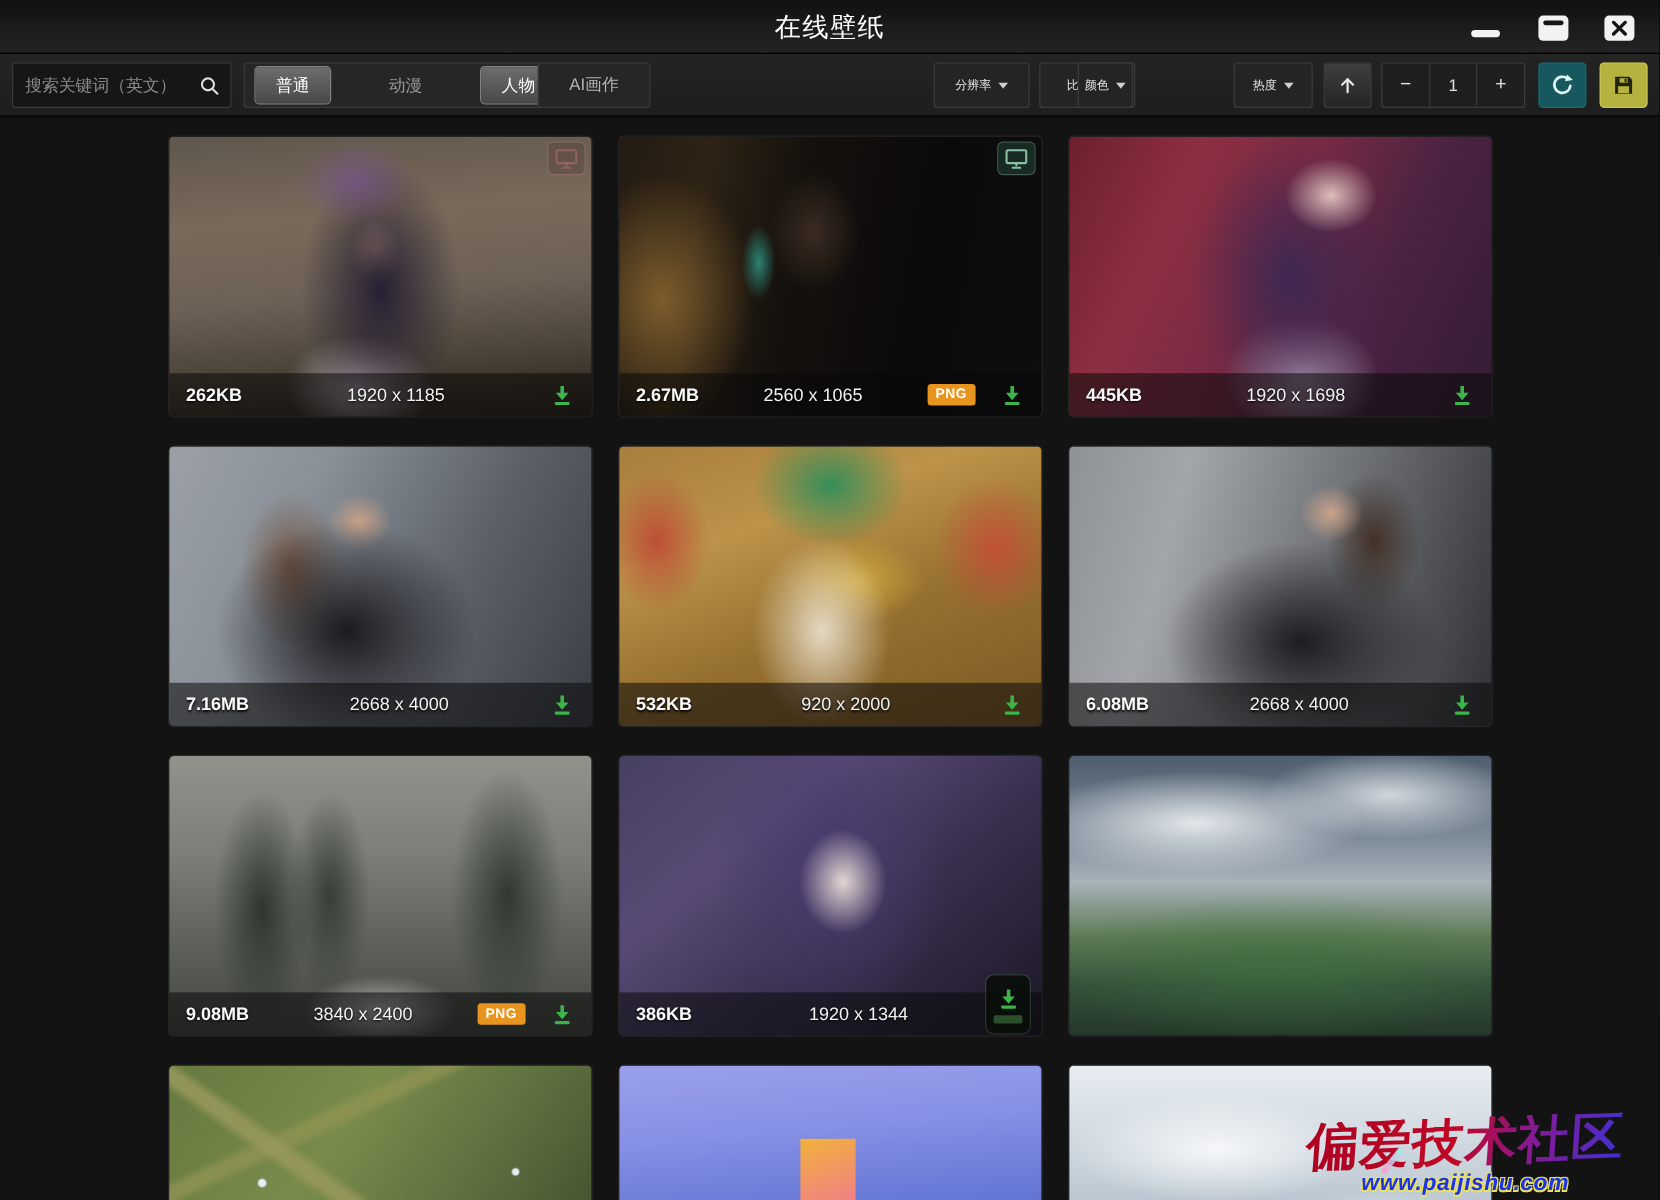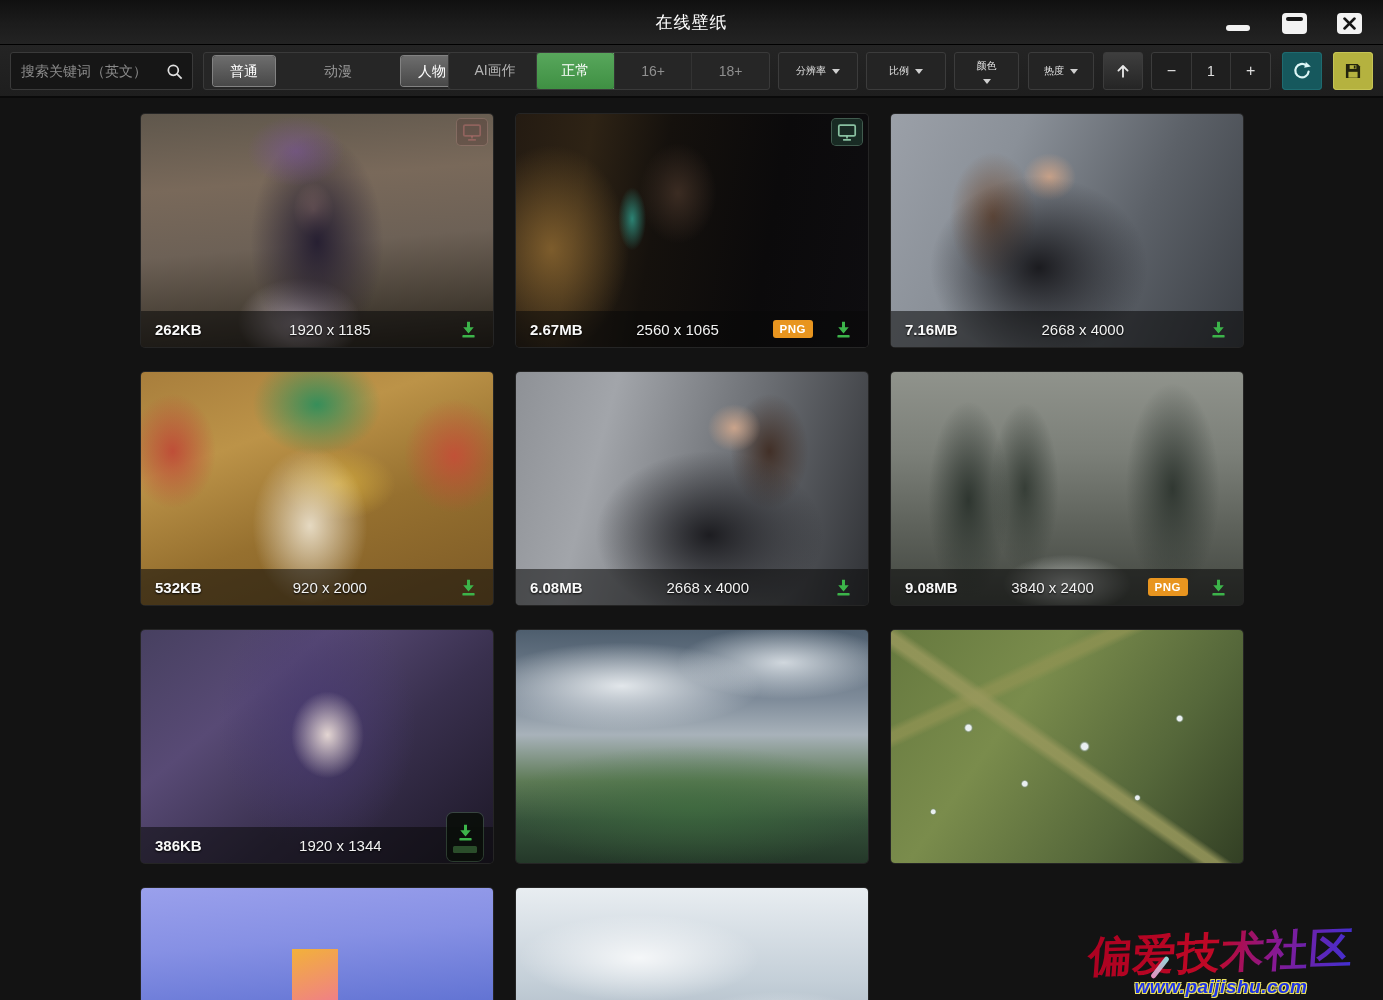--- a/index.html
+++ b/index.html
@@ -8,21 +8,21 @@
 
   .window { position:relative; width:1383px; height:1000px; overflow:hidden;
             background:#131313; }
 
   
   .titlebar { position:absolute; top:0; left:0; right:0; height:45px;
               background:linear-gradient(180deg,#101010 0%,#1c1c1c 55%,#232323 100%);
               border-bottom:1px solid #000; }
   .titlebar-title { position:absolute; left:0; right:0; top:0; height:45px;
                     line-height:45px; text-align:center; color:#fff;
-                    font-size:17px; font-weight:500; letter-spacing:1px; }
+                    font-size:22px; font-weight:500; letter-spacing:1px; }
   .win-btn { position:absolute; cursor:pointer; }
   .btn-min { width:24px; height:6px; border-radius:3px; background:#f2f2f2;
              right:133px; top:25px; }
   .btn-max { width:25px; height:21px; border-radius:4px; background:#f2f2f2;
              right:76px; top:13px; }
   .btn-max .max-bar { position:absolute; left:4px; right:4px; top:4px; height:4px;
                       border-radius:2px; background:#161616; }
   .btn-close { width:25px; height:21px; border-radius:4px; background:#f2f2f2;
                right:21px; top:13px; display:flex; align-items:center; justify-content:center; }
 
@@ -57,21 +57,21 @@
                 font-size:14px; color:#8f8f8f; cursor:pointer; }
   .rating-btn + .rating-btn { border-left:1px solid #333; }
   .rating-btn.active { background:linear-gradient(180deg,#58a75c,#3f9043);
                        color:#fff; border-radius:3px; box-shadow:0 0 0 1px #6cb370; }
 
   .dd-btn { background:#242424; border:1px solid #3c3c3c; border-radius:3px;
             color:#e6e6e6; font-size:10px; display:flex; align-items:center;
             justify-content:center; gap:6px; cursor:pointer; }
   .dd-res   { left:778px;  width:80px; }
   .dd-ratio { left:866px;  width:80px; }
-  .dd-color { left:954px;  width:65px;flex-direction:column; }
+  .dd-color { left:898px;  width:46px; }
   .dd-hot   { left:1028px; width:66px; }
   .caret { width:0; height:0; border-left:4.5px solid transparent;
            border-right:4.5px solid transparent; border-top:5.5px solid #cfcfcf; }
 
   .up-btn { left:1103px; width:40px; background:linear-gradient(180deg,#3e3e3e,#252525);
             border:1px solid #3c3c3c; border-radius:3px; display:flex;
             align-items:center; justify-content:center; cursor:pointer; }
 
   .pager { left:1151px; width:120px; display:flex; background:#1f1f1f;
            border:1px solid #3c3c3c; border-radius:3px; overflow:hidden; }
@@ -239,25 +239,20 @@
     </div>
 
     <div class="seg-group cat-group">
       <div class="seg-btn active">普通</div>
       <div class="seg-btn">动漫</div>
       <div class="seg-btn active">人物</div>
     </div>
 
     <div class="ai-btn">AI画作</div>
 
-    <div class="seg-group rating-group">
-      <div class="rating-btn active">正常</div>
-      <div class="rating-btn">16+</div>
-      <div class="rating-btn">18+</div>
-    </div>
 
     <div class="dd-btn dd-res">
       <span>分辨率</span>
       <span class="caret"></span>
     </div>
     <div class="dd-btn dd-ratio">
       <span>比例</span>
       <span class="caret"></span>
     </div>
     <div class="dd-btn dd-color">
@@ -338,20 +333,34 @@
           <span class="png-badge">PNG</span>
           <span class="dl">
             <svg viewBox="0 0 24 24" width="21" height="21" fill="#3cb44a">
                 <path d="M10.3 3 L13.7 3 L13.7 9.5 L18 9.5 L12 16.5 L6 9.5 L10.3 9.5 Z"></path>
                 <rect x="5" y="18.2" width="14" height="3" rx="1"></rect>
               </svg>
           </span>
         </div>
       </div>
 
+      <div class="card">
+        <div class="thumb img-2"></div>
+        <div class="label-bar">
+          <span class="size">445KB</span>
+          <span class="res">1920 x 1698</span>
+
+          <span class="dl">
+            <svg viewBox="0 0 24 24" width="21" height="21" fill="#3cb44a">
+                <path d="M10.3 3 L13.7 3 L13.7 9.5 L18 9.5 L12 16.5 L6 9.5 L10.3 9.5 Z"></path>
+                <rect x="5" y="18.2" width="14" height="3" rx="1"></rect>
+              </svg>
+          </span>
+        </div>
+      </div>
 
       <div class="card">
         <div class="thumb img-3"></div>
         <div class="label-bar">
           <span class="size">7.16MB</span>
           <span class="res">2668 x 4000</span>
 
           <span class="dl">
             <svg viewBox="0 0 24 24" width="21" height="21" fill="#3cb44a">
                 <path d="M10.3 3 L13.7 3 L13.7 9.5 L18 9.5 L12 16.5 L6 9.5 L10.3 9.5 Z"></path>

